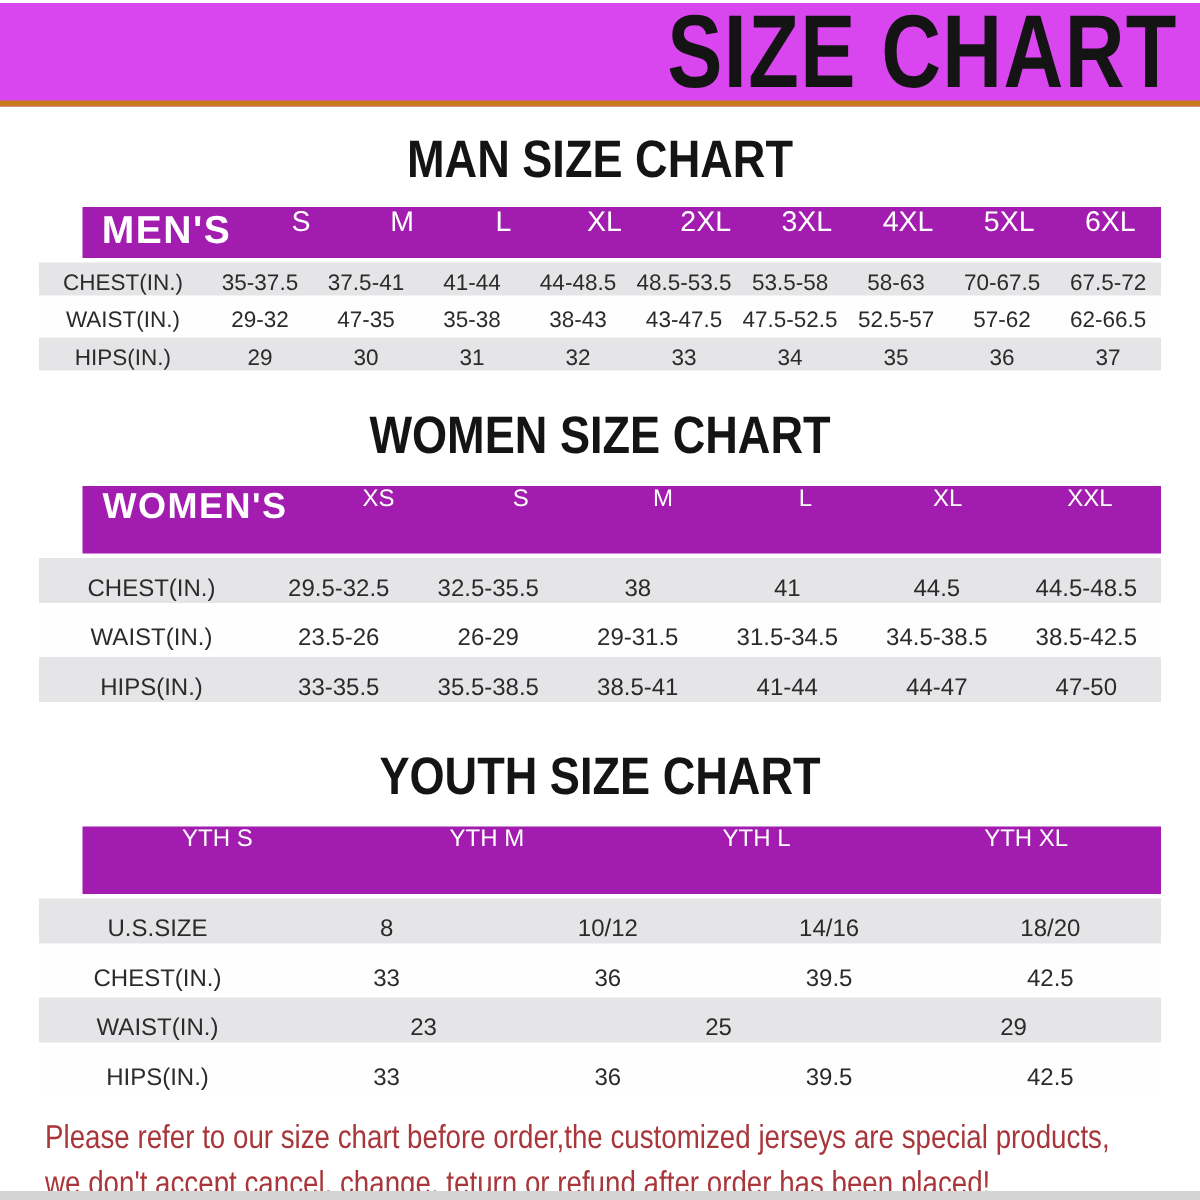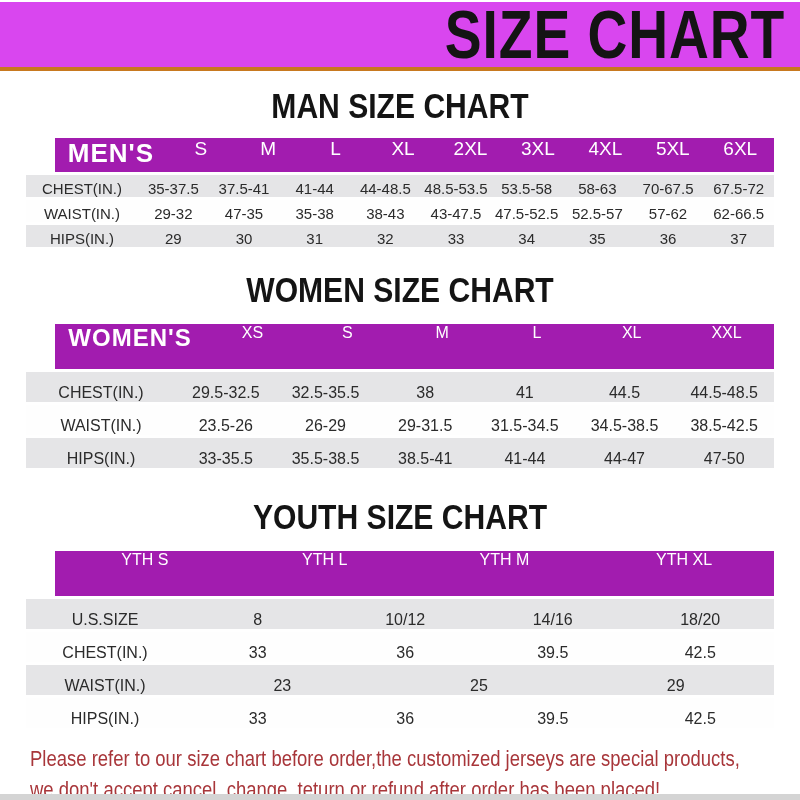--- a/index.html
+++ b/index.html
@@ -156,22 +156,22 @@
         <div class="cell val">41-44</div>
         <div class="cell val">44-47</div>
         <div class="cell val">47-50</div>
       </div>
     </div>
 
   <h2 class="section-title st-youth">YOUTH SIZE CHART</h2>
   <div class="size-table t-youth">
       <div class="bar">
         <div class="cell col">YTH S</div>
+        <div class="cell col">YTH M</div>
         <div class="cell col">YTH L</div>
-        <div class="cell col">YTH M</div>
         <div class="cell col">YTH XL</div>
       </div>
       <div class="row gray">
         <div class="cell label">U.S.SIZE</div>
         <div class="cell val">8</div>
         <div class="cell val">10/12</div>
         <div class="cell val">14/16</div>
         <div class="cell val">18/20</div>
       </div>
       <div class="row white">

